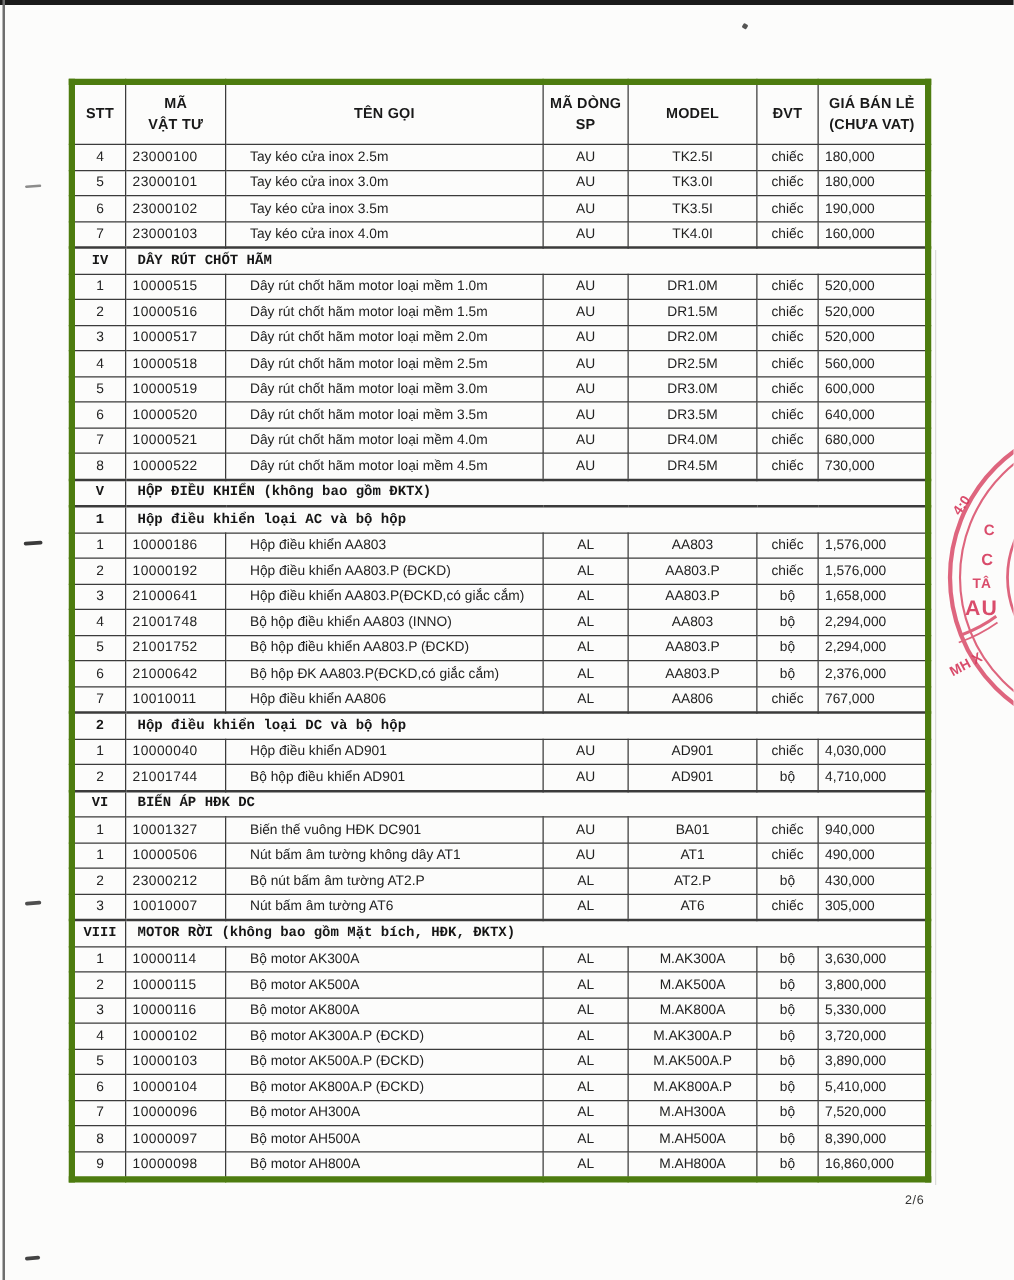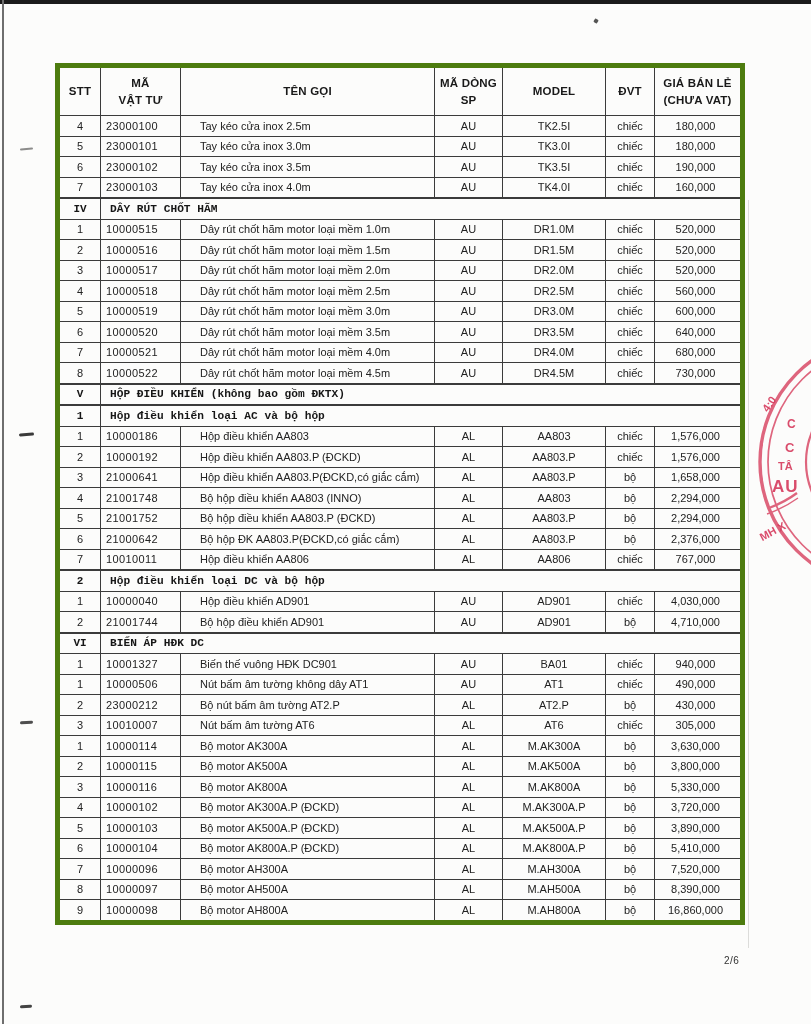--- a/index.html
+++ b/index.html
@@ -34,21 +34,21 @@
     font-size:11.5px;font-weight:bold;text-align:center;vertical-align:middle;
     height:45px;white-space:pre-line;line-height:1.4;letter-spacing:.2px;color:#191919;
   }
   .price-table td{
     height:19.5px;font-size:11px;padding:0 5px;vertical-align:middle;color:#222;
   }
   .price-table td.c0{text-align:center;}
   .price-table td.c1{text-align:left;letter-spacing:.4px;}
   .price-table td.c2{text-align:left;padding-left:19px;}
   .price-table td.c3,.price-table td.c4,.price-table td.c5{text-align:center;}
-  .price-table td.c6{text-align:center;padding-right:9px;}
+  .price-table td.c6{text-align:left;padding-right:9px;}
   .price-table tr.section td,.price-table tr.subsection td{
     font-weight:bold;border-top-width:2px;color:#161616;font-family:Liberation Mono, monospace;
   }
   .price-table tr.section td.title,.price-table tr.subsection td.title{
     text-align:left;padding-left:9px;font-size:11.2px;
   }
   
   .page-number{position:absolute;left:724px;top:955px;font-size:10px;color:#333;letter-spacing:.5px;}
   
   .stamp{position:absolute;left:751px;top:356px;width:60px;height:212px;}
@@ -329,20 +329,24 @@
       </tr>
       <tr>
         <td class="c0">3</td>
         <td class="c1">10010007</td>
         <td class="c2">Nút bấm âm tường AT6</td>
         <td class="c3">AL</td>
         <td class="c4">AT6</td>
         <td class="c5">chiếc</td>
         <td class="c6">305,000</td>
       </tr>
+      <tr class="section">
+        <td class="c0">VIII</td>
+        <td colspan="6" class="title">MOTOR RỜI (không bao gồm Mặt bích, HĐK, ĐKTX)</td>
+      </tr>
       <tr>
         <td class="c0">1</td>
         <td class="c1">10000114</td>
         <td class="c2">Bộ motor AK300A</td>
         <td class="c3">AL</td>
         <td class="c4">M.AK300A</td>
         <td class="c5">bộ</td>
         <td class="c6">3,630,000</td>
       </tr>
       <tr>

